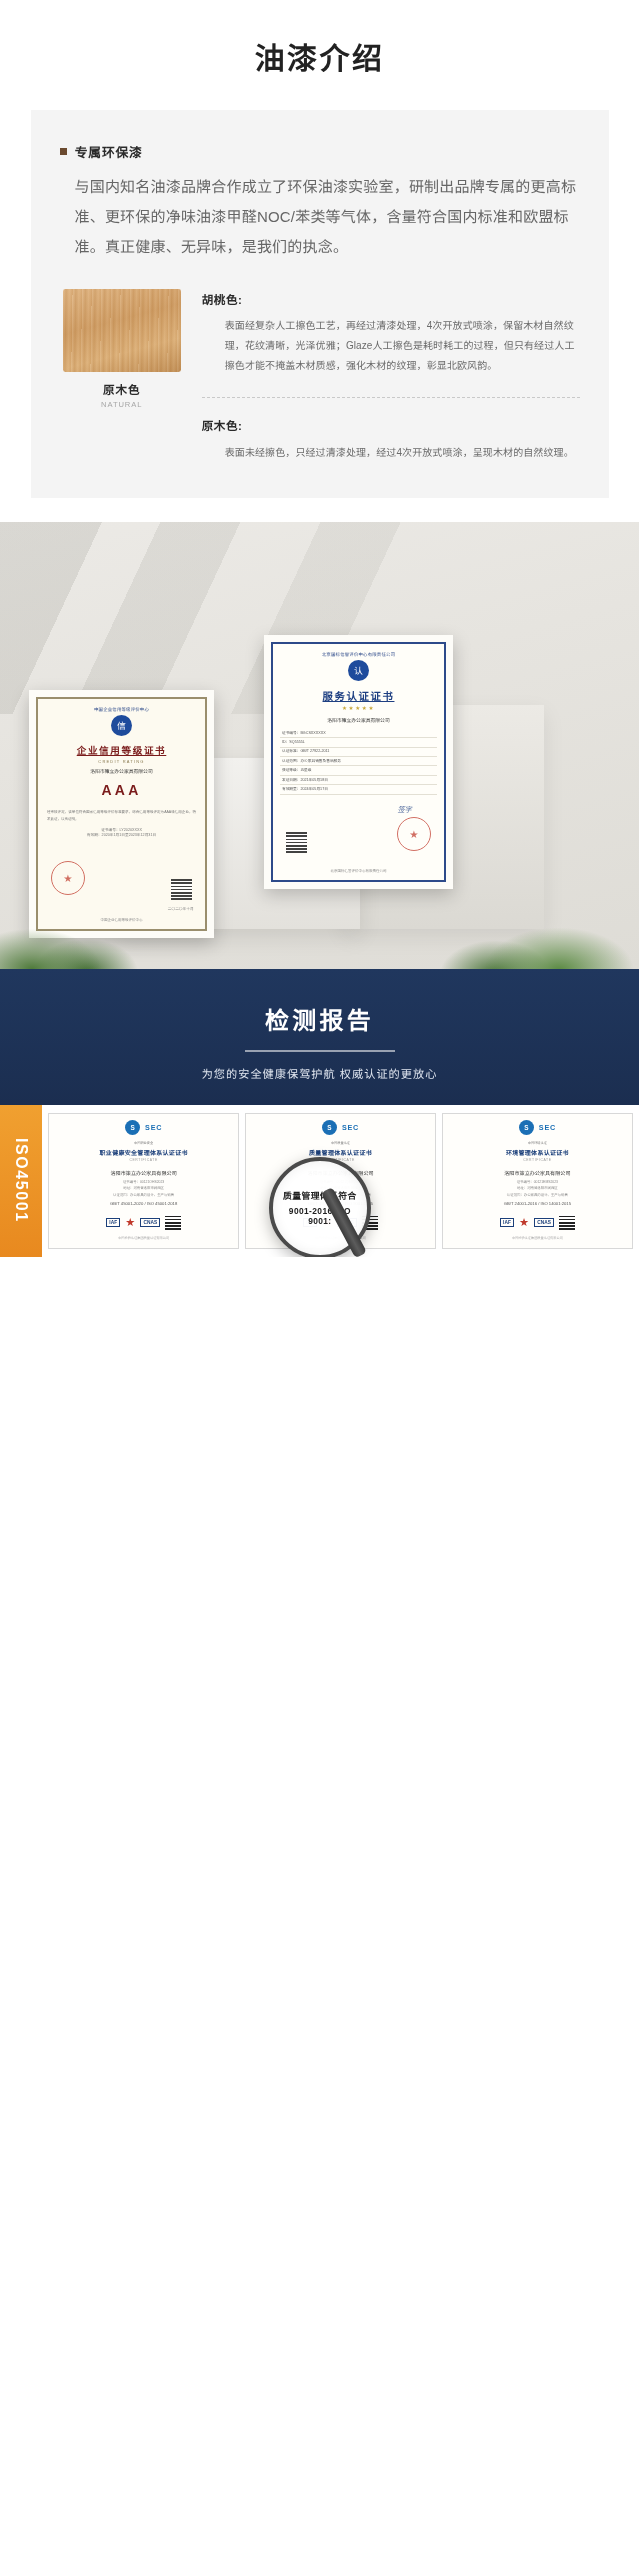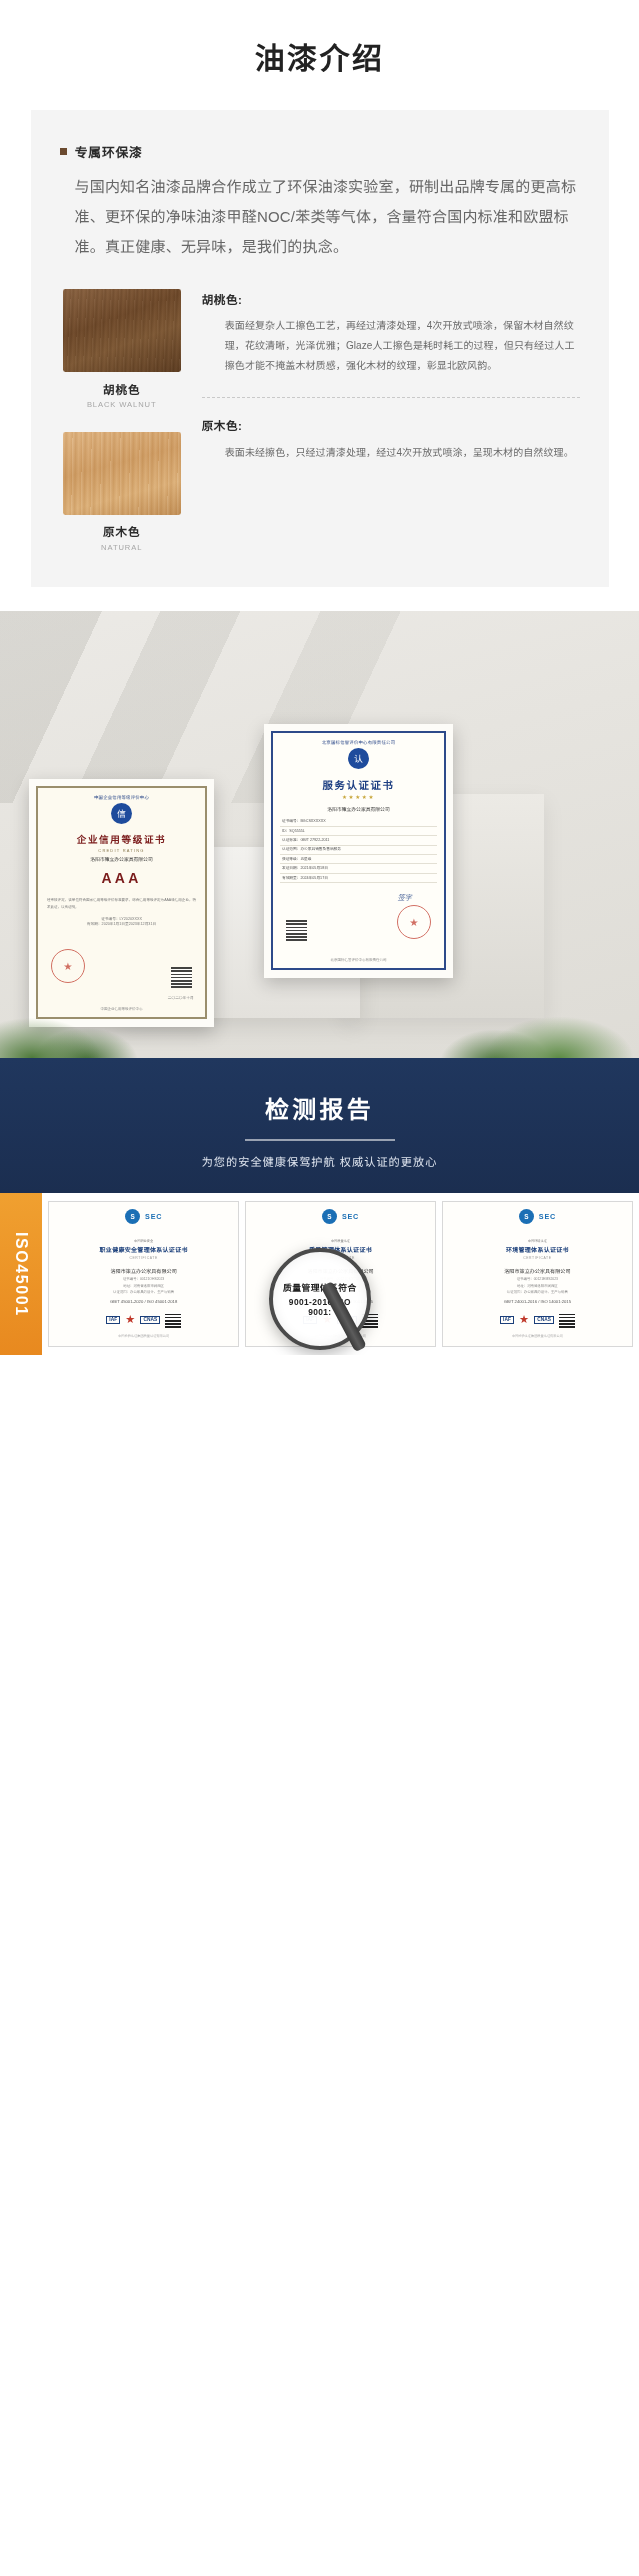--- a/index.html
+++ b/index.html
@@ -234,21 +234,21 @@
     color: #fff;
     font-size: 8.8px;
     display: flex; align-items: center; justify-content: center;
     margin: 3.2px 0 3.2px 0;
   }
   .cert-org {
     font-size: 4.4px; color: #2d4a8a; letter-spacing: 0.2px; text-align: center;
   }
   .cert-bigtitle {
     font-size: 10.4px; font-weight: bold; color: #1e3f82;
-    letter-spacing: 1.6px; margin: 4px 0 2.4px 0;
+    letter-spacing: 1.6px; margin: 4px 0 2.4px 0; text-decoration: underline;
   }
   .cert-a .cert-bigtitle { color: #7a1b1b; font-size: 9.6px; }
   .cert-sub-en {
     font-size: 4px; color: #8a7a50; letter-spacing: 1.2px; margin-bottom: 2.4px;
   }
   .cert-stars { color:#c8a63a; font-size: 5.6px; letter-spacing: 1.6px; }
   .cert-rows {
     width: 100%;
     margin-top: 5.6px;
     font-size: 3.7px;
@@ -346,21 +346,21 @@
     flex: 1;
     border: 0.8px solid #d8d8d8;
     background: #fffefb;
     padding: 6.4px 4.8px 8px 4.8px;
     display: flex;
     flex-direction: column;
     align-items: center;
     min-width: 0;
   }
   .sec-logo {
-    display: flex; align-items: center; gap: 5px; margin-bottom: 14px;
+    display: flex; align-items: center; gap: 5px; margin-bottom: 5px;
   }
   .sec-logo-mark {
     width: 15px; height: 15px; border-radius: 50%;
     background: #1b6fb5; color:#fff; font-size: 6.4px; font-weight: bold;
     display:flex;align-items:center;justify-content:center;
   }
   .sec-logo-txt { font-size: 7.2px; font-weight:bold; color:#1b6fb5; letter-spacing:0.8px;}
   .sec-logo-sub { font-size: 3.2px; color:#777; }
   .iso-doc-title {
     font-size: 6px; font-weight: bold; color: #1b3f7a;
@@ -416,25 +416,20 @@
 
   <div class="paint-card">
     <div class="paint-head">
       <span class="bullet-square"></span>
       <span class="paint-head-label">专属环保漆</span>
     </div>
     <p class="paint-desc">与国内知名油漆品牌合作成立了环保油漆实验室，研制出品牌专属的更高标准、更环保的净味油漆甲醛NOC/苯类等气体，含量符合国内标准和欧盟标准。真正健康、无异味，是我们的执念。</p>
 
     <div class="paint-body">
       <div class="swatch-col">
-        <div class="swatch">
-          <div class="swatch-img swatch-walnut"></div>
-          <div class="swatch-cn">胡桃色</div>
-          <div class="swatch-en">BLACK WALNUT</div>
-        </div>
         <div class="swatch">
           <div class="swatch-img swatch-natural"></div>
           <div class="swatch-cn">原木色</div>
           <div class="swatch-en">NATURAL</div>
         </div>
       </div>
 
       <div class="text-col">
         <div>
           <div class="wood-block-title">胡桃色:</div>

